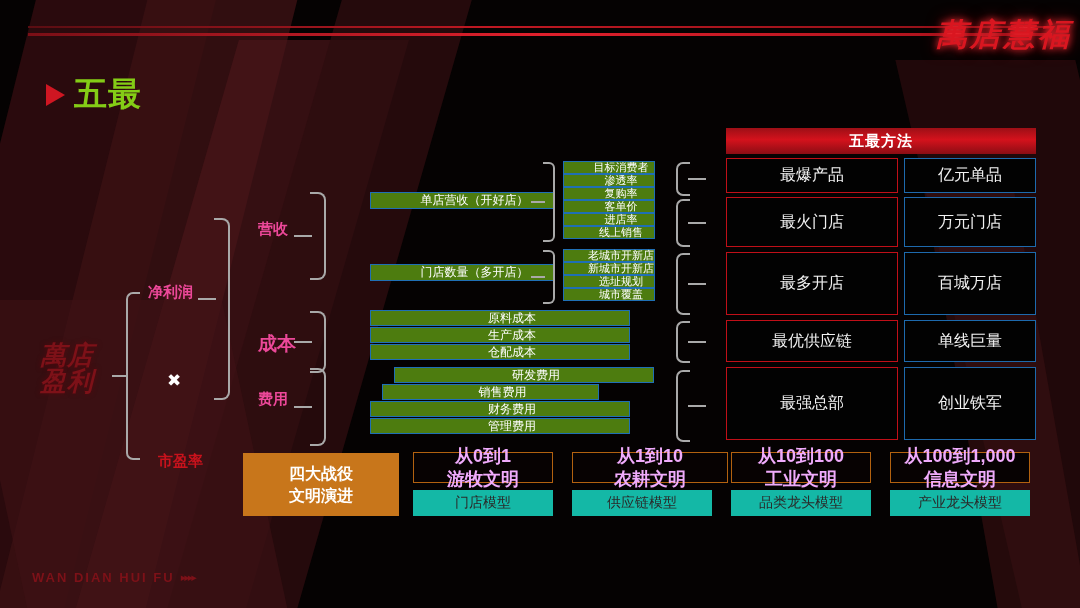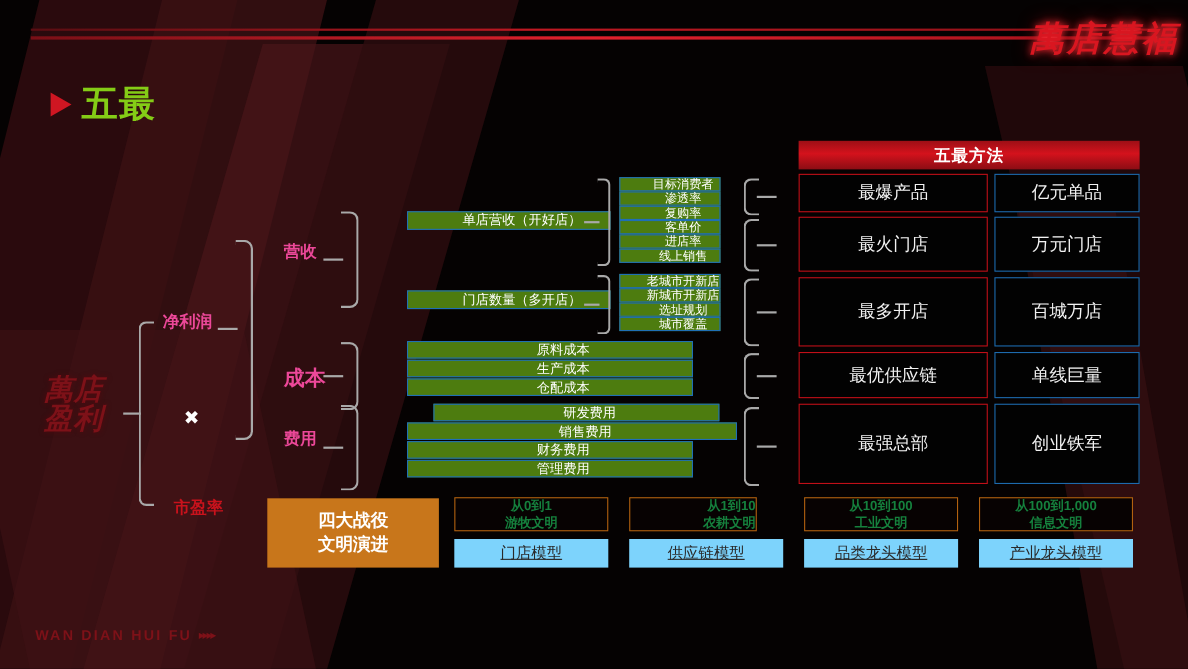--- a/index.html
+++ b/index.html
@@ -76,26 +76,26 @@
       font-size:16px;color:#f2f2f2;}
   .wz-l{border:1.5px solid #c00f18;left:726px;width:172px;}
   .wz-r{border:1.5px solid #1d6aad;left:904px;width:132px;}
 
   
   #orange-box{position:absolute;left:243px;top:453px;width:156px;height:63px;
       background:#c8761b;display:flex;flex-direction:column;align-items:center;
       justify-content:center;font-size:16px;font-weight:bold;color:#fff;
       line-height:1.35;}
   .era{position:absolute;box-sizing:border-box;border:1.5px solid #b2610f;
-      background:#070202;color:#15803d;font-size:12px;font-weight:bold;
+      background:#070202;color:#f0abfc;font-size:18px;font-weight:bold;
       display:flex;flex-direction:column;align-items:center;justify-content:center;
       line-height:1.25;height:31px;}
-  .model{position:absolute;box-sizing:border-box;background:#7dd3fc;
+  .model{position:absolute;box-sizing:border-box;background:#14b8a6;
       color:#2a2a2a;font-size:14px;display:flex;align-items:center;
-      justify-content:center;height:26px;text-decoration:underline;}
+      justify-content:center;height:26px;}
 
   
   #footer{position:absolute;left:32px;top:570px;display:flex;align-items:center;
       color:#7d1118;font-size:13px;font-weight:bold;letter-spacing:2px;}
   #footer .arrs{margin-left:6px;letter-spacing:-2px;font-size:11px;}
 
   .mini{font-size:11px;}
   .sub{font-size:12px;}
 </style>
 </head>
@@ -167,21 +167,21 @@
 <div class="box blue mini" style="left:563px;top:249px;width:92px;height:13px;">老城市开新店</div>
 <div class="box blue mini" style="left:563px;top:262px;width:92px;height:13px;">新城市开新店</div>
 <div class="box blue mini" style="left:563px;top:275px;width:92px;height:13px;">选址规划</div>
 <div class="box blue mini" style="left:563px;top:288px;width:92px;height:13px;">城市覆盖</div>
 
 <div class="box blue sub" style="left:370px;top:310px;width:260px;height:16px;">原料成本</div>
 <div class="box blue sub" style="left:370px;top:327px;width:260px;height:16px;">生产成本</div>
 <div class="box blue sub" style="left:370px;top:344px;width:260px;height:16px;">仓配成本</div>
 
 <div class="box blue sub" style="left:370px;top:367px;width:260px;height:16px;margin-left:24px;">研发费用</div>
-<div class="box blue sub" style="left:370px;top:384px;width:300px;height:16px;">销售费用</div>
+<div class="box blue sub" style="left:382px;top:384px;width:217px;height:16px;">销售费用</div>
 <div class="box blue sub" style="left:370px;top:401px;width:260px;height:16px;">财务费用</div>
 <div class="box blue sub" style="left:370px;top:418px;width:260px;height:16px;">管理费用</div>
 
 <div class="brk" style="left:676px;top:162px;width:14px;height:34px;border-radius:7px 0 0 7px;"></div>
 <div class="brk-stem" style="left:688px;top:178px;width:18px;"></div>
 
 <div class="brk" style="left:676px;top:199px;width:14px;height:48px;border-radius:7px 0 0 7px;"></div>
 <div class="brk-stem" style="left:688px;top:222px;width:18px;"></div>
 
 <div class="brk" style="left:676px;top:253px;width:14px;height:62px;border-radius:7px 0 0 7px;"></div>
@@ -214,21 +214,21 @@
   <span>四大战役</span>
   <span>文明演进</span>
 </div>
 
 <div class="era" style="left:413px;top:452px;width:140px;">
   <span>从0到1</span>
   <span>游牧文明</span>
 </div>
 <div class="model" style="left:413px;top:490px;width:140px;">门店模型</div>
 
-<div class="era" style="left:572px;top:452px;width:116px;align-items:flex-end;">
+<div class="era" style="left:572px;top:452px;width:156px;">
   <span>从1到10</span>
   <span>农耕文明</span>
 </div>
 <div class="model" style="left:572px;top:490px;width:140px;">供应链模型</div>
 
 <div class="era" style="left:731px;top:452px;width:140px;">
   <span>从10到100</span>
   <span>工业文明</span>
 </div>
 <div class="model" style="left:731px;top:490px;width:140px;">品类龙头模型</div>

